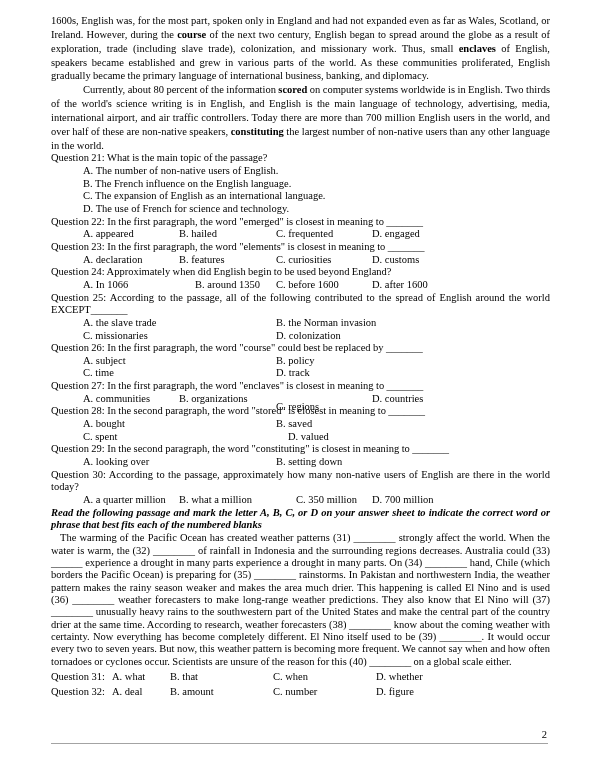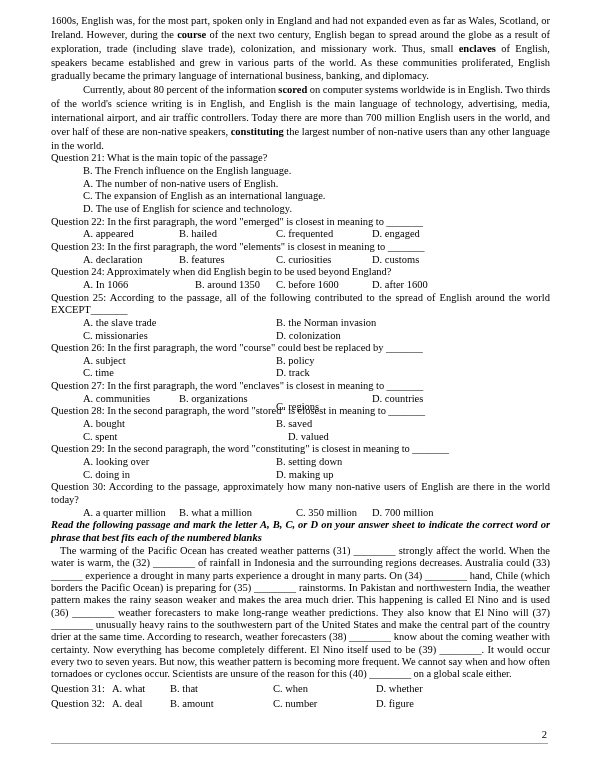--- a/index.html
+++ b/index.html
@@ -58,30 +58,30 @@
 </style>
 </head>
 <body>
 
 <div class="page">
   <div class="content">
       <div class="para sec-passage1"><span>1600s, English was, for the most part, spoken only in England and had not expanded even as far as Wales, Scotland, or Ireland. However, during the </span><span class="b">course</span><span> of the next two century, English began to spread around the globe as a result of exploration, trade (including slave trade), colonization, and missionary work. Thus, small </span><span class="b">enclaves</span><span> of English, speakers became established and grew in various parts of the world. As these communities proliferated, English gradually became the primary language of international business, banking, and diplomacy.</span></div>
       <div class="para sec-passage1" style="text-indent: 32px;"><span>Currently, about 80 percent of the information </span><span class="b">scored</span><span> on computer systems worldwide is in English. Two thirds of the world's science writing is in English, and English is the main language of technology, advertising, media, international airport, and air traffic controllers. Today there are more than 700 million English users in the world, and over half of these are non-native speakers, </span><span class="b">constituting</span><span> the largest number of non-native users than any other language in the world.</span></div>
       <div class="para sec-questions"><span>Question 21: What is the main topic of the passage?</span></div>
       <div class="optrow">
-        <span style="left: 32px;">B. The French influence on the English language.</span>
+        <span style="left: 32px;">A. The number of non-native users of English.</span>
       </div>
       <div class="optrow">
-        <span style="left: 32px;">A. The number of non-native users of English.</span>
+        <span style="left: 32px;">B. The French influence on the English language.</span>
       </div>
       <div class="optrow">
         <span style="left: 32px;">C. The expansion of English as an international language.</span>
       </div>
       <div class="optrow">
-        <span style="left: 32px;">D. The use of English for science and technology.</span>
+        <span style="left: 32px;">D. The use of French for science and technology.</span>
       </div>
       <div class="para sec-questions"><span>Question 22: In the first paragraph, the word "emerged" is closest in meaning to _______</span></div>
       <div class="optrow">
         <span style="left: 32px;">A. appeared</span>
         <span style="left: 128px;">B. hailed</span>
         <span style="left: 225px;">C. frequented</span>
         <span style="left: 321px;">D. engaged</span>
       </div>
       <div class="para sec-questions"><span>Question 23: In the first paragraph, the word "elements" is closest in meaning to _______</span></div>
       <div class="optrow">
@@ -129,24 +129,20 @@
       </div>
       <div class="optrow">
         <span style="left: 32px;">C. spent</span>
         <span style="left: 225px; margin-left: 12px;">D. valued</span>
       </div>
       <div class="para sec-questions"><span>Question 29: In the second paragraph, the word "constituting" is closest in meaning to _______</span></div>
       <div class="optrow">
         <span style="left: 32px;">A. looking over</span>
         <span style="left: 225px;">B. setting down</span>
       </div>
-      <div class="optrow">
-        <span style="left: 32px;">C. doing in</span>
-        <span style="left: 225px;">D. making up</span>
-      </div>
       <div class="para sec-questions"><span>Question 30: According to the passage, approximately how many non-native users of English are there in the world today?</span></div>
       <div class="optrow">
         <span style="left: 32px;">A. a quarter million</span>
         <span style="left: 128px;">B. what a million</span>
         <span style="left: 225px; padding-left: 20px;">C. 350 million</span>
         <span style="left: 321px;">D. 700 million</span>
       </div>
       <div class="para sec-instruction"><span>Read the following passage and mark the letter A, B, C, or D on your answer sheet to indicate the correct word or phrase that best fits each of the numbered blanks</span></div>
       <div class="para sec-passage2" style="text-indent: 9px;"><span>The warming of the Pacific Ocean has created weather patterns (31) ________ strongly affect the world. When the water is warm, the (32) ________ of rainfall in Indonesia and the surrounding regions decreases. Australia could (33) ______ experience a drought in many parts experience a drought in many parts. On (34) ________ hand, Chile (which borders the Pacific Ocean) is preparing for (35) ________ rainstorms. In Pakistan and northwestern India, the weather pattern makes the rainy season weaker and makes the area much drier. This happening is called El Nino and is used (36) ________ weather forecasters to make long-range weather predictions. They also know that El Nino will (37) ________ unusually heavy rains to the southwestern part of the United States and make the central part of the country drier at the same time. According to research, weather forecasters (38) ________ know about the coming weather with certainty. Now everything has become completely different. El Nino itself used to be (39) ________. It would occur every two to seven years. But now, this weather pattern is becoming more frequent. We cannot say when and how often tornadoes or cyclones occur. Scientists are unsure of the reason for this (40) ________ on a global scale either.</span></div>
       <div class="optrow qoptrow">

